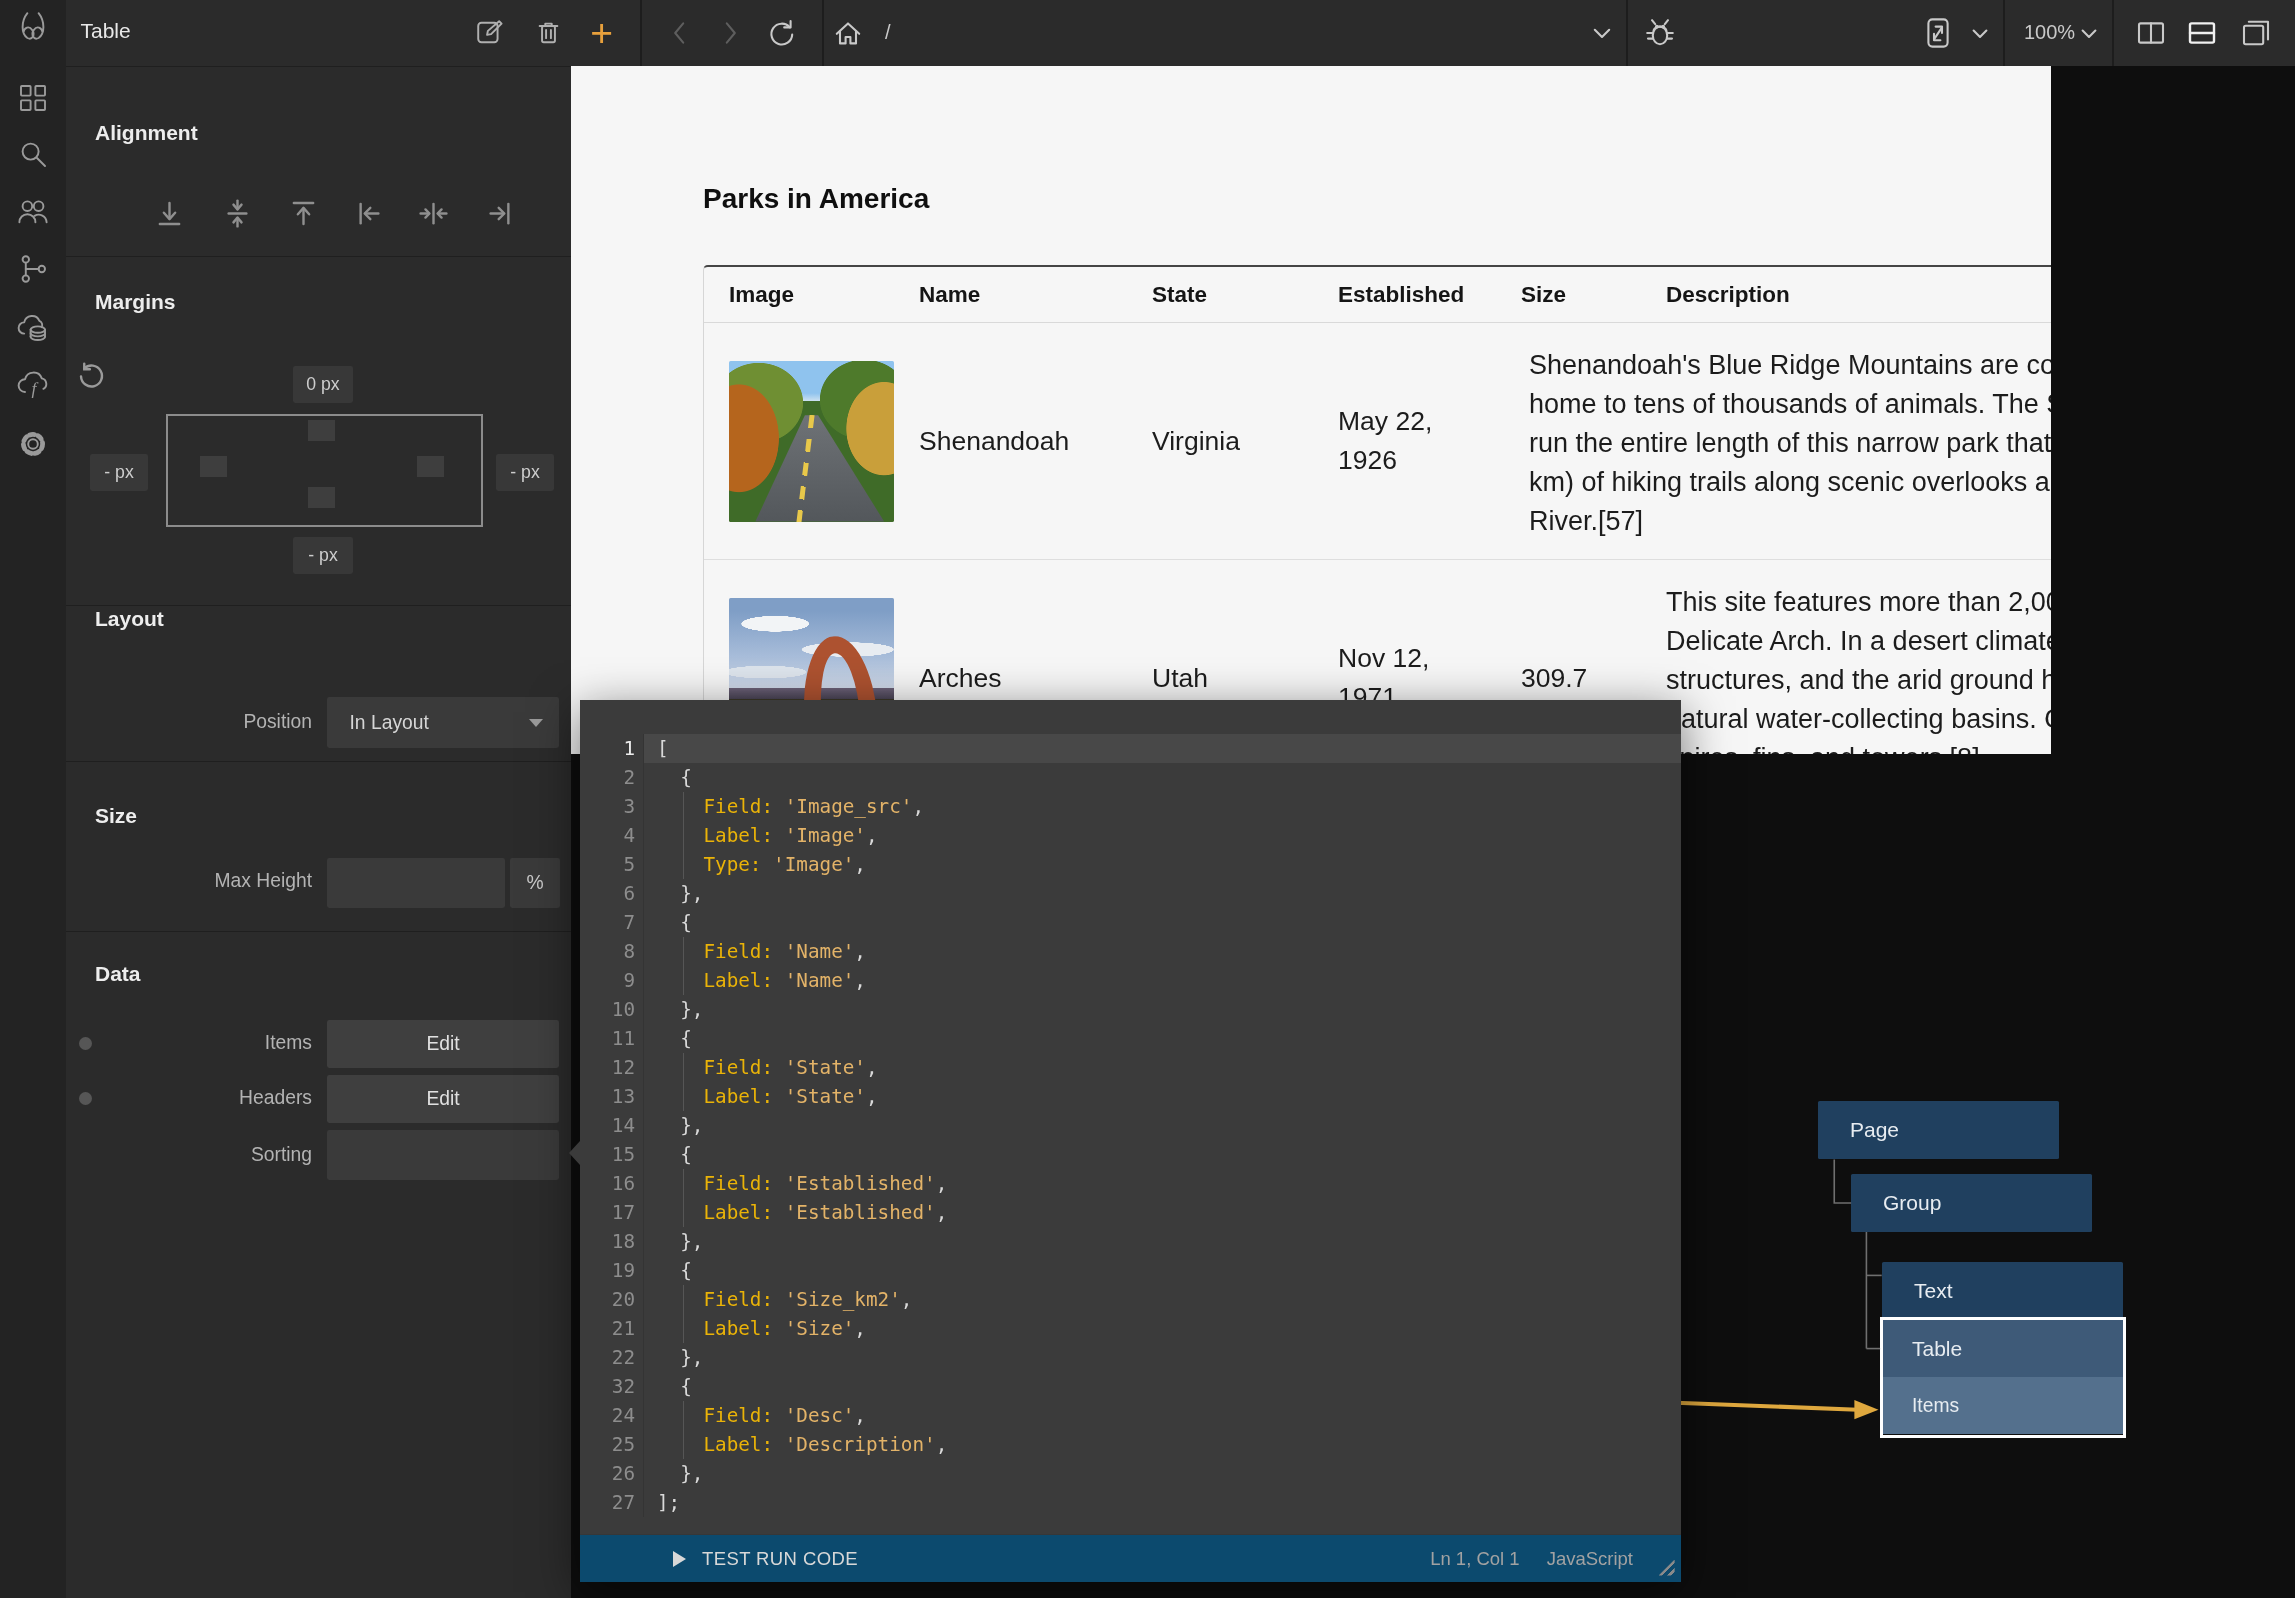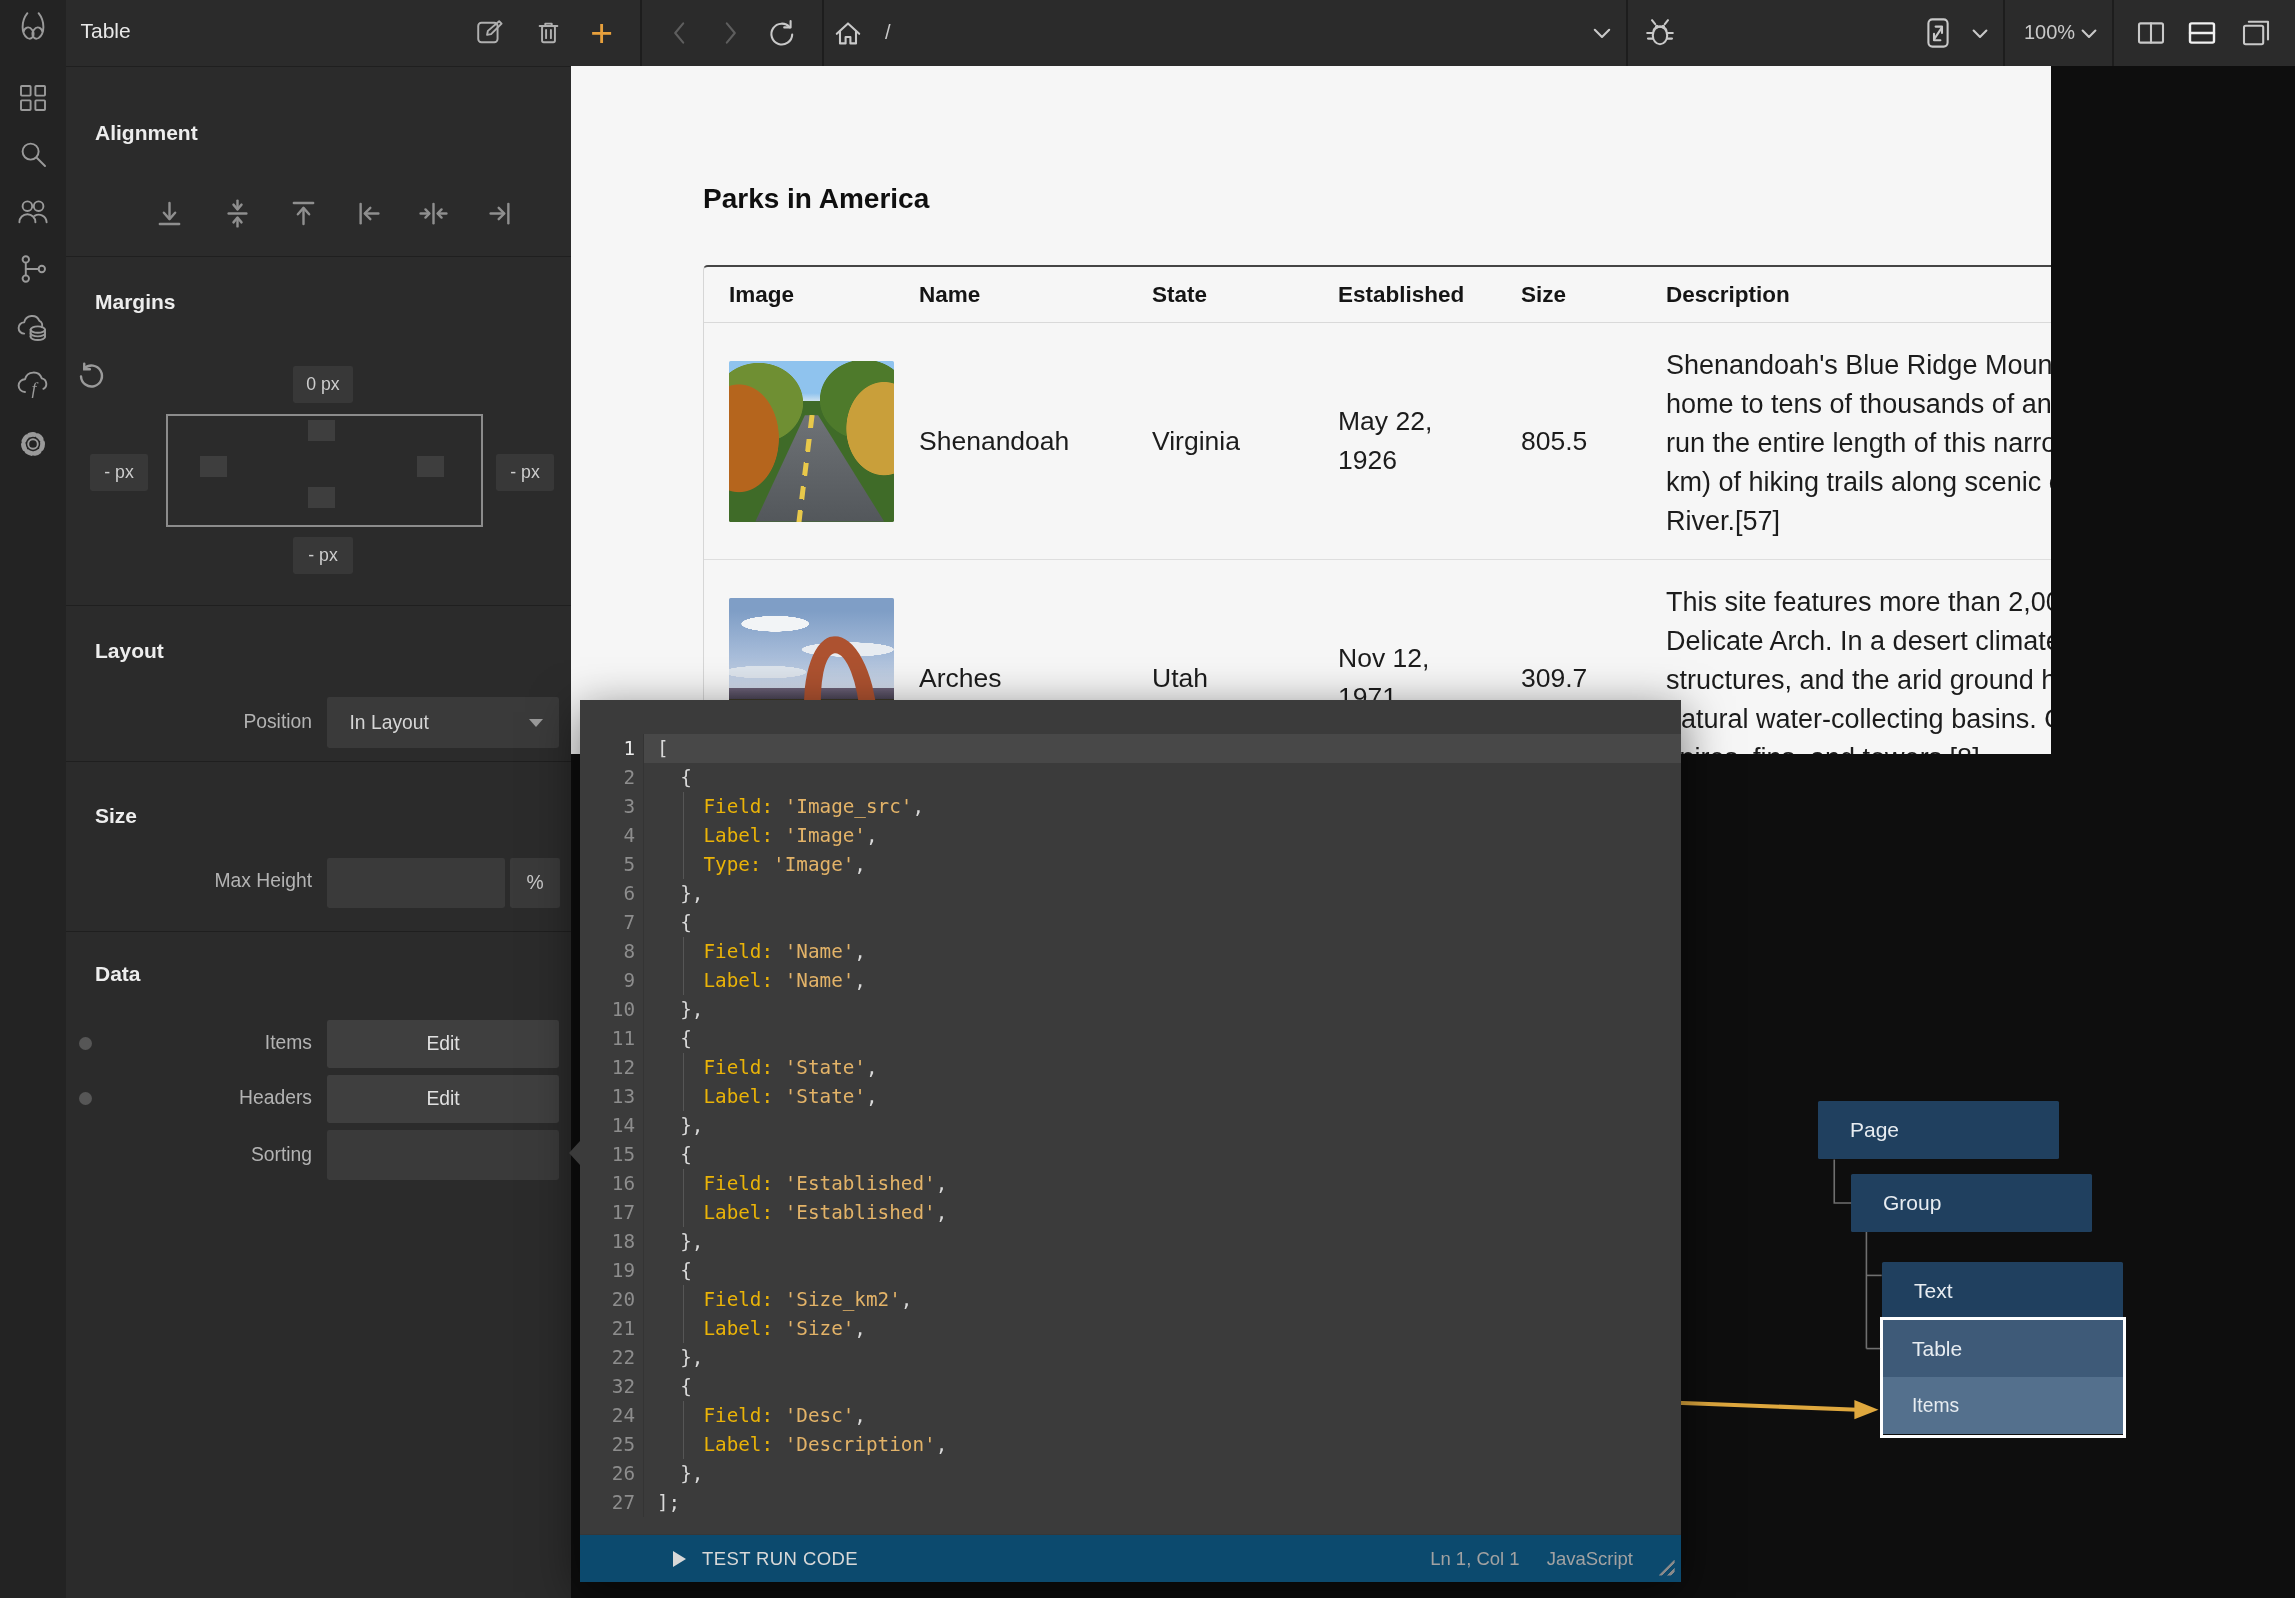--- a/index.html
+++ b/index.html
@@ -261,21 +261,21 @@
     <div class="mhandle" style="left:140px;top:4px;"></div>
     <div class="mhandle" style="left:32px;top:40px;"></div>
     <div class="mhandle" style="left:249px;top:40px;"></div>
     <div class="mhandle" style="left:140px;top:71px;"></div>
   </div>
   <div class="chip" style="left:24px;top:454px;width:58px;height:37px;">- px</div>
   <div class="chip" style="left:430px;top:454px;width:58px;height:37px;">- px</div>
   <div class="chip" style="left:227px;top:537px;width:60px;height:37px;">- px</div>
 
   <div class="sec" style="top:607px;height:154px;"></div>
-  <div class="sec-h" style="top:639px;text-align:center;">Layout</div>
+  <div class="sec-h" style="top:607px;text-align:center;">Layout</div>
   <div class="plabel" style="left:117px;top:711px;">Position</div>
   <div class="pbox" style="left:261px;top:697px;width:232px;height:51px;display:flex;align-items:center;">
     <span style="padding-left:22.5px;">In Layout</span>
     <span class="caret" style="position:absolute;left:202px;top:22px;"></span>
   </div>
 
   <div class="sec" style="top:762px;height:169px;"></div>
   <div class="sec-h" style="top:804px;">Size</div>
   <div class="plabel" style="left:117px;top:870px;">Max Height</div>
   <div class="pbox" style="left:261px;top:858px;width:178px;height:50px;"></div>
@@ -395,21 +395,20 @@
             <div class="thumb" data-img="autumn-road"></div>
           </div>
           <div class="cell c1">Shenandoah</div>
           <div class="cell c2">Virginia</div>
           <div class="cell c3">
             <div class="est">
               <div class="dline">May 22,</div>
               <div class="dline">1926</div>
             </div>
           </div>
-          <div class="cell c4">805.5</div>
           <div class="cell c5">
             <div>
               <div class="dline">Shenandoah's Blue Ridge Mountains are covered by hardwood forests that are</div>
               <div class="dline">home to tens of thousands of animals. The Skyline Drive and Appalachian Trail</div>
               <div class="dline">run the entire length of this narrow park that has more than 500 miles (800</div>
               <div class="dline">km) of hiking trails along scenic overlooks and waterfalls of the Shenandoah</div>
               <div class="dline">River.[57]</div>
             </div>
           </div>
         </div>

